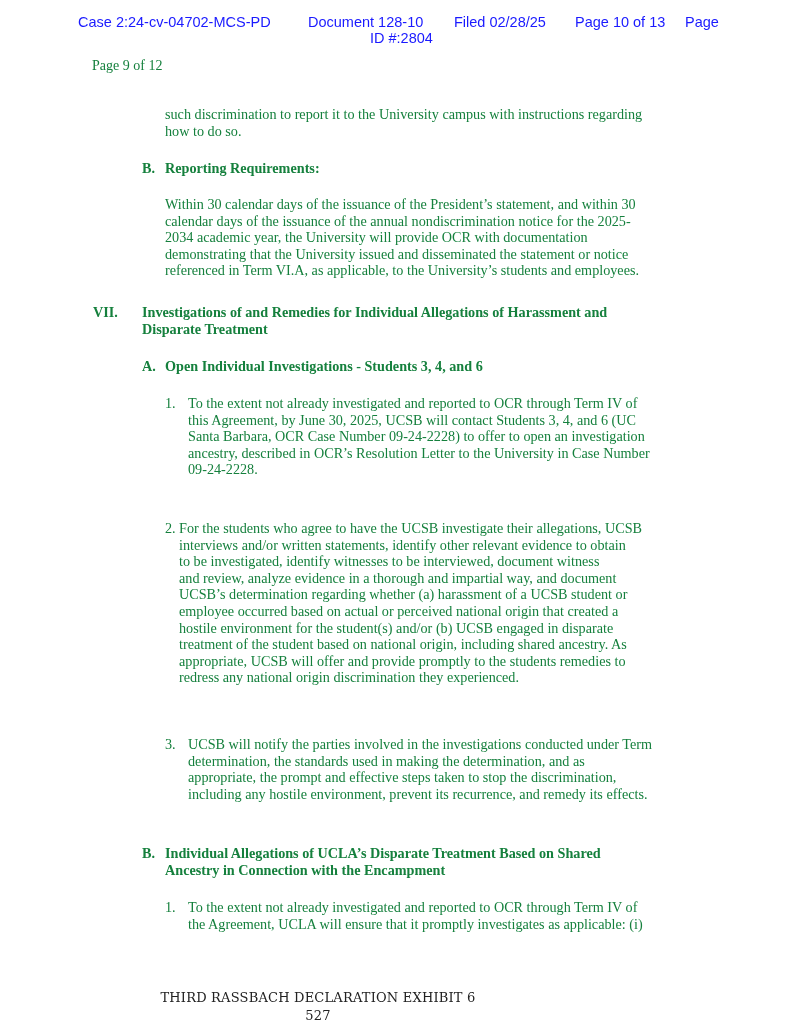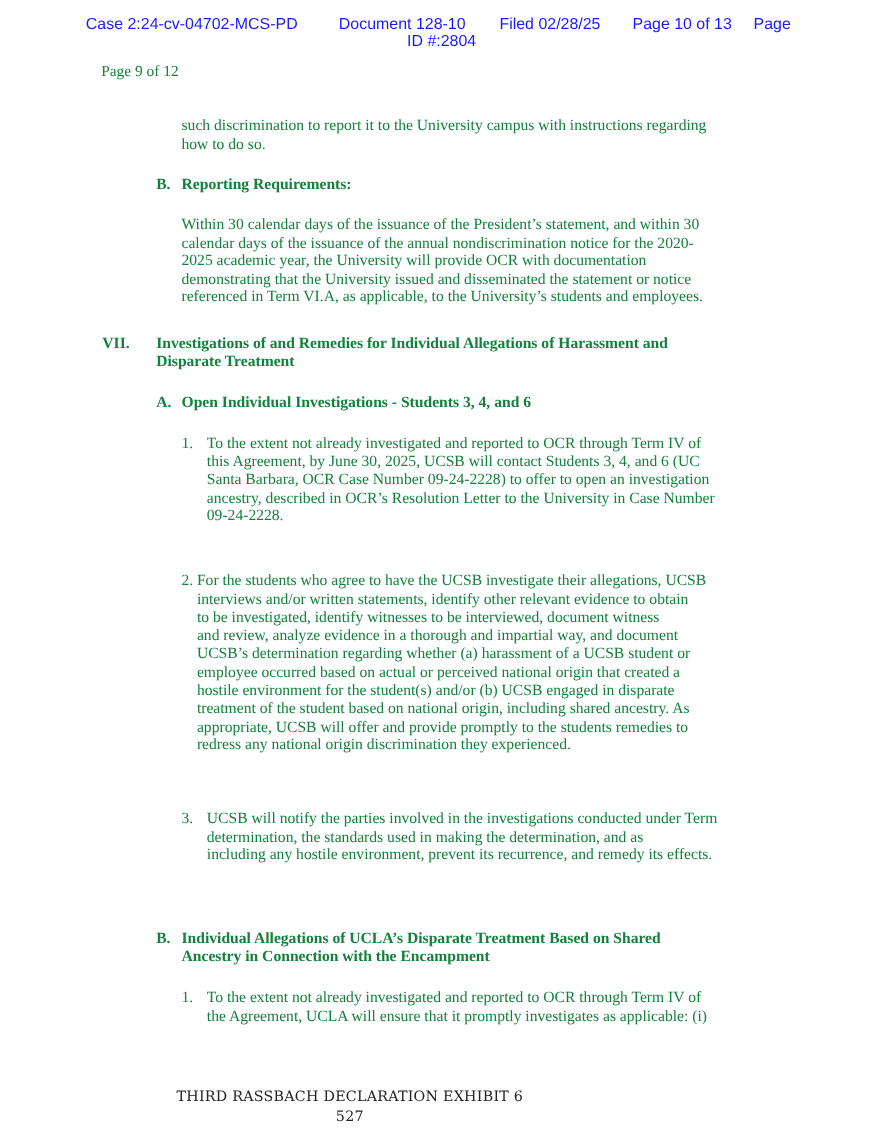--- a/index.html
+++ b/index.html
@@ -44,22 +44,22 @@
     <div>how to do so.</div>
   </div>
 
   <div class="block bold" style="left:142px; top:150px;">
     <span class="lbl" style="left:0">B.</span>
     <span class="lbl" style="left:23px; white-space:nowrap;">Reporting Requirements:</span>
   </div>
 
   <div class="block" style="left:165px; top:186px;">
     <div>Within 30 calendar days of the issuance of the President’s statement, and within 30</div>
-    <div>calendar days of the issuance of the annual nondiscrimination notice for the 2020-</div>
-    <div>2025 academic year, the University will provide OCR with documentation</div>
+    <div>calendar days of the issuance of the annual nondiscrimination notice for the 2025-</div>
+    <div>2034 academic year, the University will provide OCR with documentation</div>
     <div>demonstrating that the University issued and disseminated the statement or notice</div>
     <div>referenced in Term VI.A, as applicable, to the University’s students and employees.</div>
   </div>
 
   <div class="block bold" style="left:93px; top:294px;">
     <span class="lbl" style="left:0; top:0;text-align:right;">VII.</span>
     <div style="position:absolute; left:49px; top:0; white-space:nowrap;">
       <div>Investigations of and Remedies for Individual Allegations of Harassment and</div>
       <div>Disparate Treatment</div>
     </div>
@@ -95,20 +95,21 @@
       <div>appropriate, UCSB will offer and provide promptly to the students remedies to</div>
       <div>redress any national origin discrimination they experienced.</div>
     </div>
   </div>
 
   <div class="block" style="left:165px; top:726px;">
     <span class="lbl" style="left:0">3.</span>
     <div style="position:absolute; left:23px; top:0; white-space:nowrap;">
       <div>UCSB will notify the parties involved in the investigations conducted under Term</div>
       <div>determination, the standards used in making the determination, and as</div>
+      <div>appropriate, the prompt and effective steps taken to stop the discrimination,</div>
       <div>including any hostile environment, prevent its recurrence, and remedy its effects.</div>
     </div>
   </div>
 
   <div class="block bold" style="left:142px; top:835px;">
     <span class="lbl" style="left:0">B.</span>
     <div style="position:absolute; left:23px; top:0; white-space:nowrap;">
       <div>Individual Allegations of UCLA’s Disparate Treatment Based on Shared</div>
       <div>Ancestry in Connection with the Encampment</div>
     </div>

